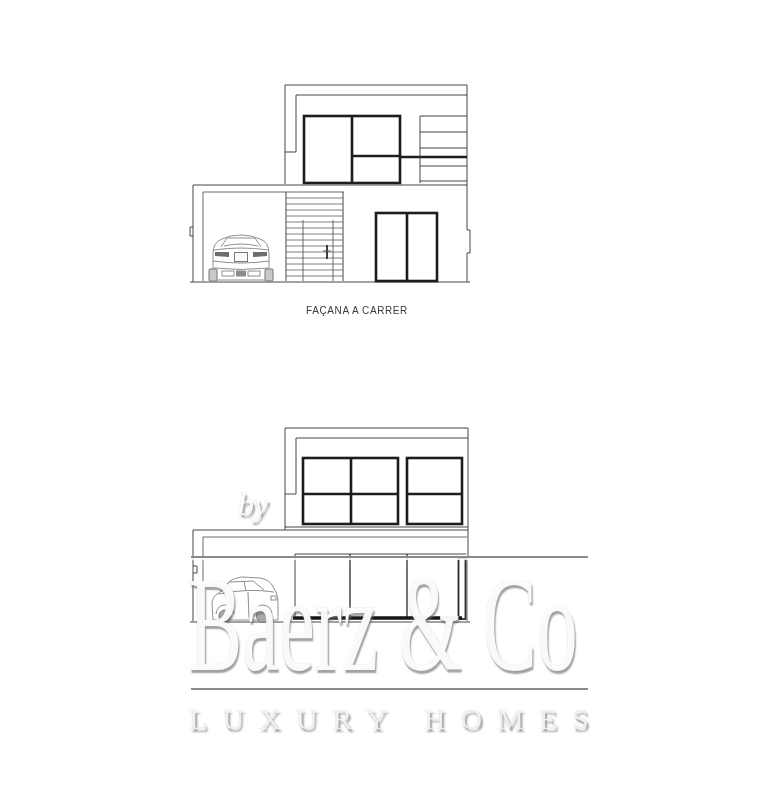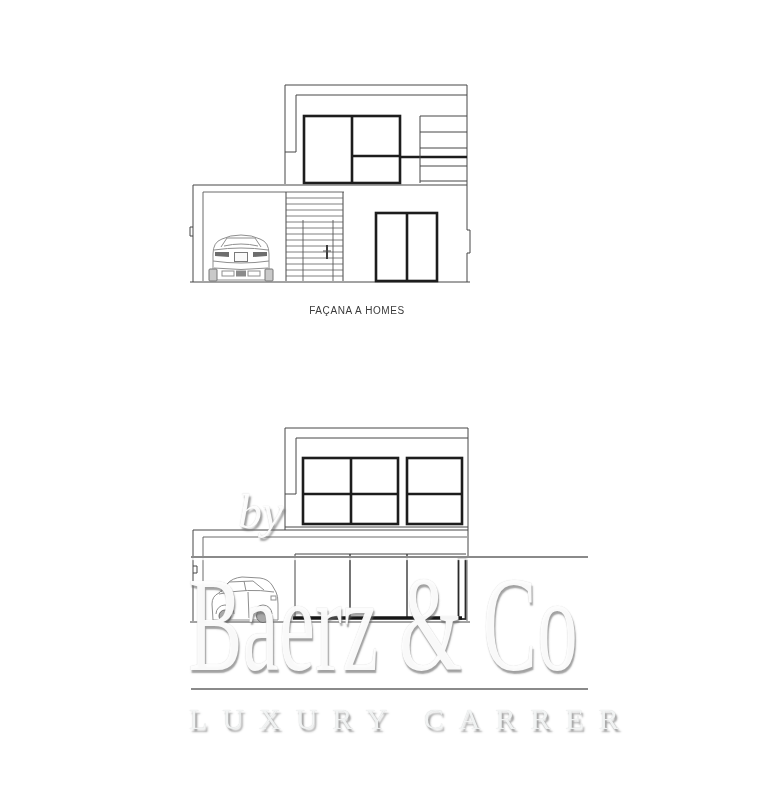--- a/index.html
+++ b/index.html
@@ -11,21 +11,21 @@
   .k{stroke:#1d1d1d;stroke-width:2.6;fill:none;}
   .slat{stroke:#5f5f5f;stroke-width:.8;fill:none;}
   .car{stroke:#8f8f8f;stroke-width:1;fill:none;}
   .carfill{stroke:#8f8f8f;stroke-width:1;fill:#ffffff;}
   .caption{position:absolute;left:185px;width:344px;text-align:center;
            font-size:10px;letter-spacing:.6px;color:#3a3a3a;z-index:2;}
   .wm{position:absolute;z-index:3;font-family:"Liberation Serif",serif;
       color:rgba(255,255,255,0.95);
       text-shadow:2px 3px 2px rgba(104,104,104,0.62),0 0 1px rgba(135,135,135,0.40);
       line-height:1;white-space:nowrap;}
-  .wm-by{left:238px;top:488px;font-size:48px;font-style:italic;}
+  .wm-by{left:238px;top:488px;font-size:32px;font-style:italic;}
   .wm-brand{left:188px;top:556px;font-size:136px;transform:scaleX(0.6);transform-origin:0 0;}
   .wm-tagline{left:189px;top:704px;font-size:30px;letter-spacing:15px;
               color:rgba(243,245,245,0.95);}
   .wm-rule{position:absolute;left:191px;width:397px;height:2px;z-index:3;
            background:#8a8a8a;box-shadow:1px 2px 1px rgba(255,255,255,0.9);}
   .wm-rule.top{top:556px;}
   .wm-rule.bottom{top:688px;}
 </style>
 </head>
 <body>
@@ -83,21 +83,21 @@
       <path class="car" d="M213,261 Q241,265 269,261"></path>
       <path class="car" d="M214,268 Q241,271 268,268"></path>
       <rect class="car" x="222" y="271" width="12" height="5"></rect>
       <rect class="car" x="248" y="271" width="12" height="5"></rect>
       <rect x="236" y="270.5" width="10" height="6" fill="#8a8a8a" stroke="none"></rect>
       <rect x="209" y="269" width="8" height="12" rx="1" fill="#c9c9c9" stroke="#777"></rect>
       <rect x="265" y="269" width="8" height="12" rx="1" fill="#c9c9c9" stroke="#777"></rect>
     </g>
   </svg>
 
-  <div class="caption" style="top:305px;">FAÇANA A HOMES</div>
+  <div class="caption" style="top:305px;">FAÇANA A CARRER</div>
 
   <svg style="left:185px;top:423px;" width="295" height="245" viewBox="185 423 295 245">
     <g>
       <path class="t" d="M285,428 H468"></path>
       <path class="t" d="M296,438 H468"></path>
       <path class="t" d="M285,428 V530"></path>
       <path class="t" d="M296,438 V494"></path>
       <path class="t" d="M285,494 H296"></path>
       <path class="t" d="M468,428 V558"></path>
       <path class="t2" d="M467,558 V621"></path>
@@ -140,16 +140,16 @@
       <rect class="car" x="271" y="596" width="5" height="4"></rect>
     </g>
   </svg>
 
 
   <div>
     <div class="wm wm-by">by</div>
     <div class="wm-rule top"></div>
     <div class="wm wm-brand">Baerz &amp; Co</div>
     <div class="wm-rule bottom"></div>
-    <div class="wm wm-tagline">LUXURY CARRER</div>
+    <div class="wm wm-tagline">LUXURY HOMES</div>
   </div>
 
 </div>
 
 </body></html>

